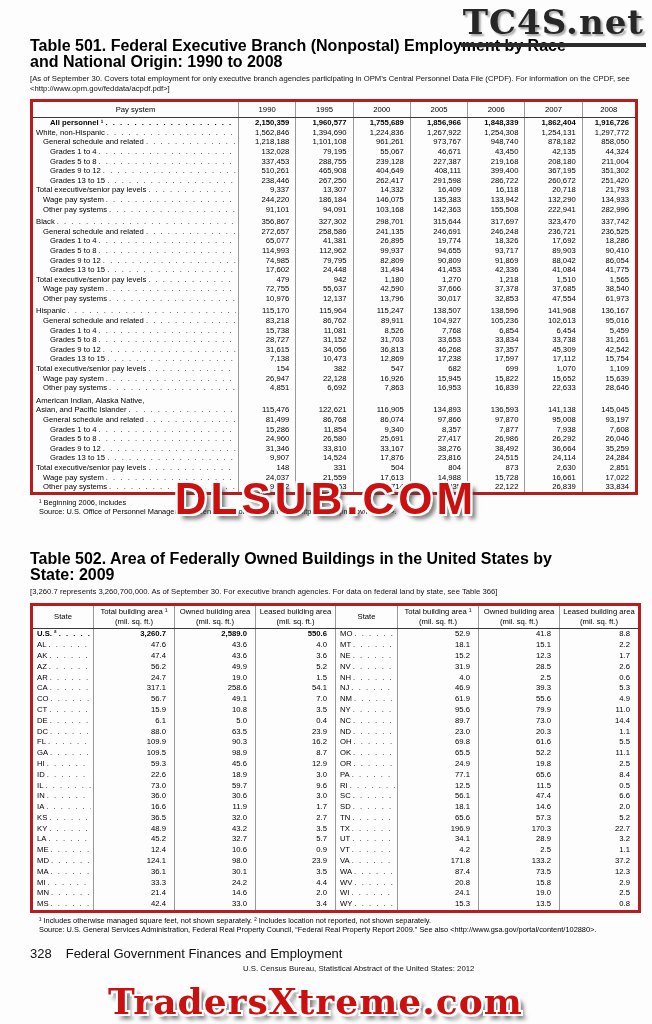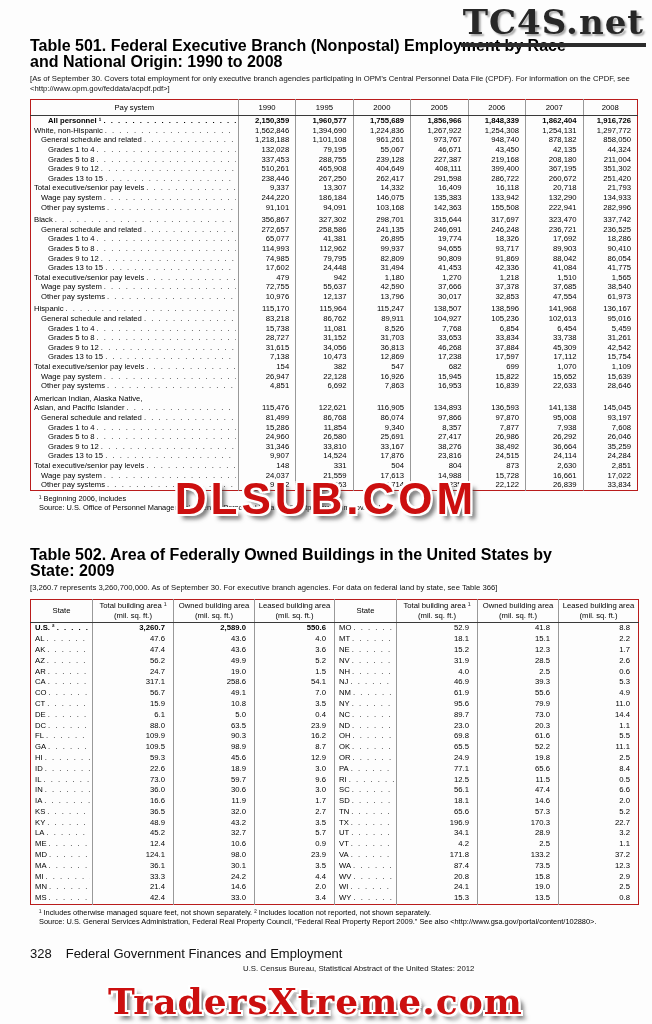--- a/index.html
+++ b/index.html
@@ -8,21 +8,21 @@
     position:relative; overflow:hidden;
     background:#fdfdfd; color:#000;
     font-family:"Liberation Sans", sans-serif;
   }
   .page { position:absolute; inset:0; padding:38px 14px 0 30px; }
 
   .t-title { font-size:16px; font-weight:bold; line-height:16px; width:566px; }
   .t-note  { font-size:7.7px; line-height:9.6px; margin-top:4px; width:600px; color:#111; }
 
   table { border-collapse:collapse; table-layout:fixed; width:608px; }
-  .tbl  { border:1px solid #b91c1c; margin-top:6px; font-size:7.7px; }
+  .tbl  { border:3px solid #b91c1c; margin-top:6px; font-size:7.7px; }
   .tbl th { font-weight:normal; }
   .tbl td+td, .tbl th+th { border-left:1px solid #999; }
   .tbl thead th { border-bottom:1px solid #3a3a3a; }
 
   #t501 thead th { padding:3px 2px; line-height:9px; text-align:center; }
   #t501 td { line-height:9.6px; vertical-align:bottom; }
   #t501 td.num { text-align:right; padding-right:6px; }
   #t501 td.lbl { overflow:hidden; }
   td.i0 { padding-left:3px; }
   td.i1 { padding-left:10px; }
@@ -457,21 +457,21 @@
           <td class="lbl i2">
             <div class="lf">
               <span class="tx">Grades 9 to 12</span>
               <span class="dots"></span>
             </div>
           </td>
           <td class="num">31,615</td>
           <td class="num">34,056</td>
           <td class="num">36,813</td>
           <td class="num">46,268</td>
-          <td class="num">37,884</td>
+          <td class="num">37,357</td>
           <td class="num">45,309</td>
           <td class="num">42,542</td>
         </tr>
         <tr>
           <td class="lbl i2">
             <div class="lf">
               <span class="tx">Grades 13 to 15</span>
               <span class="dots"></span>
             </div>
           </td>

